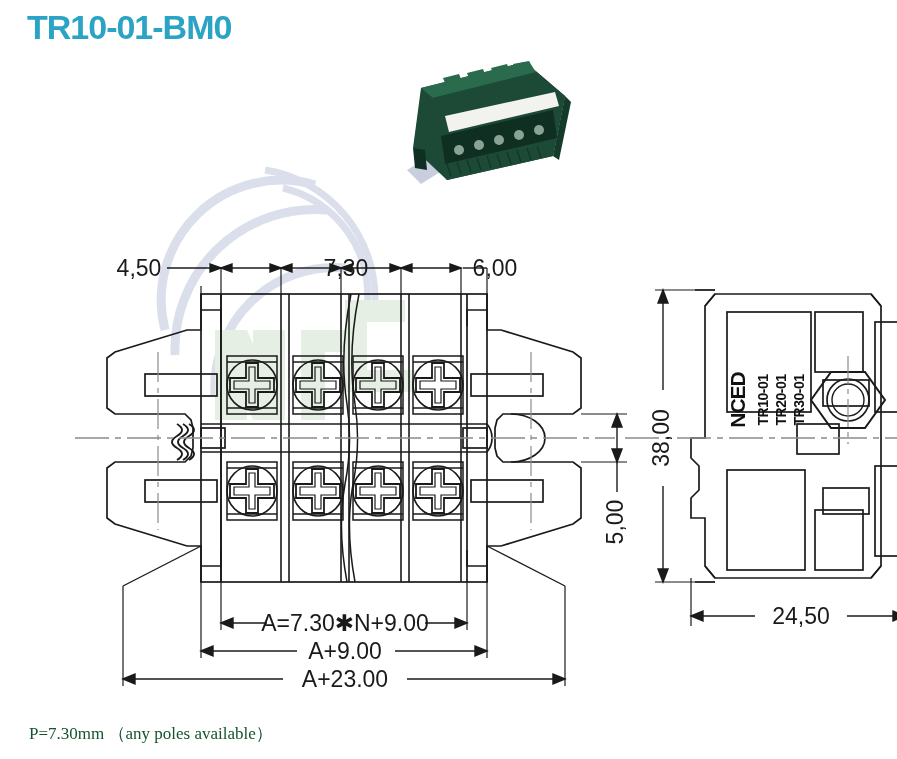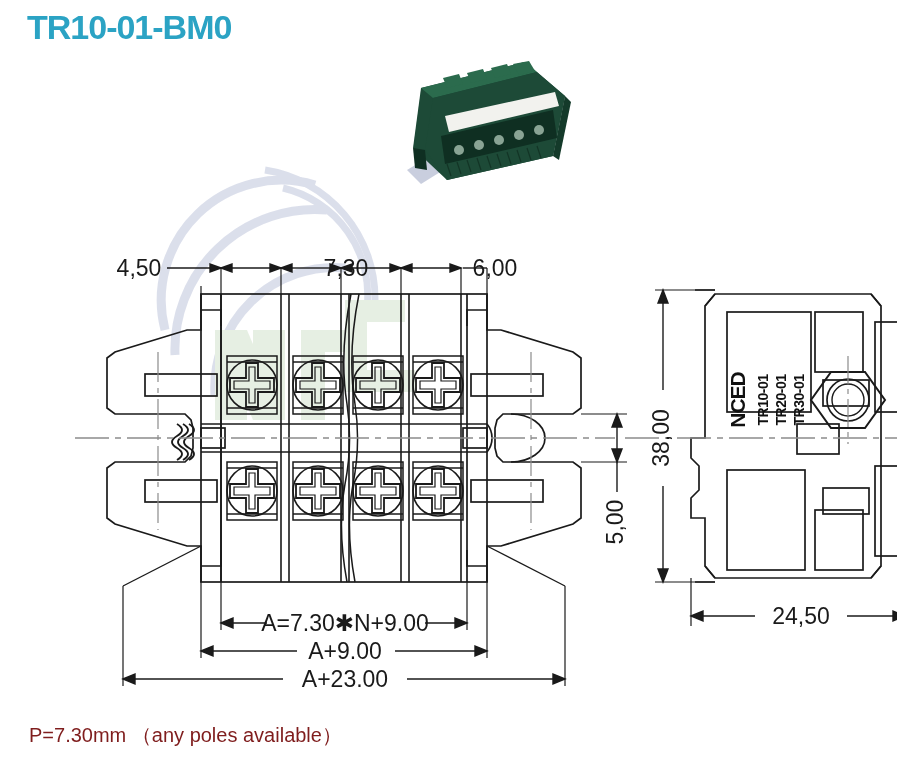--- a/index.html
+++ b/index.html
@@ -1,22 +1,22 @@
 <!DOCTYPE html>
 <html><head>
 <meta charset="utf-8">
 <style>
   html,body{margin:0;padding:0;background:#ffffff;}
   body{width:897px;height:759px;position:relative;overflow:hidden;
        font-family:"Liberation Sans",sans-serif;}
   #root{position:absolute;left:15px;top:0;width:897px;height:556px;}
   .title{position:absolute;left:12px;top:8px;font-size:34px;font-weight:bold;
          letter-spacing:-1px;color:#2ba3c4;font-family:"Liberation Sans",sans-serif;}
-  .footnote{position:absolute;left:14px;top:722px;font-size:20px;color:#7f1d1d;
-            font-family:Liberation Sans, sans-serif;white-space:nowrap;}
+  .footnote{position:absolute;left:14px;top:722px;font-size:17px;color:#14532d;
+            font-family:Liberation Serif, serif;white-space:nowrap;}
   .photo{position:absolute;left:392px;top:52px;width:166px;height:136px;}
   svg{display:block;}
   .lbl{font-family:"Liberation Sans",sans-serif;fill:#1a1a1a;}
 </style>
 </head>
 <body>
 
 <div id="root">
 
   <div class="title">TR10-01-BM0</div>

